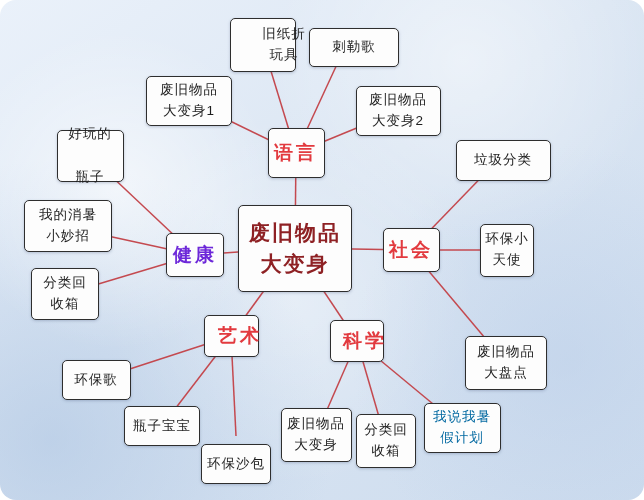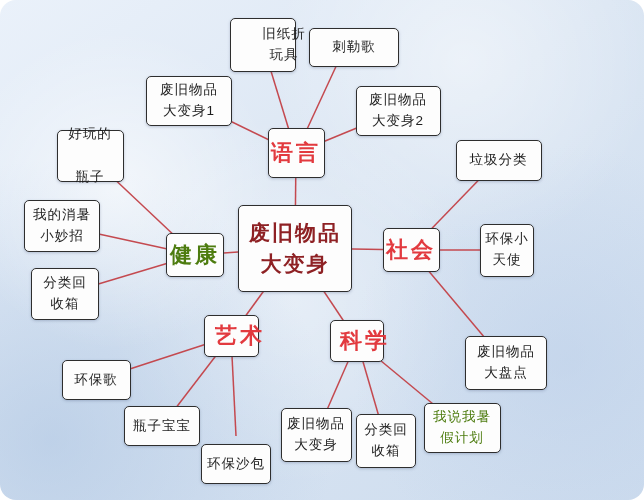--- a/index.html
+++ b/index.html
@@ -45,21 +45,21 @@
   .node .line {
     white-space: nowrap;
   }
   .node.center .line {
     font-size: 21px;
     font-weight: bold;
     letter-spacing: 2px;
     line-height: 1.5;
   }
   .node.branch .line {
-    font-size: 22px;
+    font-size: 19px;
     font-weight: bold;
     letter-spacing: 3px;
     line-height: 1.4;
   }
   .node.leaf .line {
     font-size: 13.5px;
     font-weight: 500;
     letter-spacing: 1px;
     line-height: 1.55;
   }
@@ -95,21 +95,21 @@
       <div class="node center" style="left: 238px; top: 204.5px; width: 114px; height: 87px; color: rgb(142, 33, 36);">
         <div class="line">废旧物品</div>
         <div class="line">大变身</div>
       </div>
       <div class="node branch" style="left: 267.5px; top: 128px; width: 57px; height: 50px; color: rgb(226, 58, 63);">
         <div class="line">语言</div>
       </div>
       <div class="node branch" style="left: 382.5px; top: 228px; width: 57px; height: 44px; color: rgb(226, 58, 63);">
         <div class="line">社会</div>
       </div>
-      <div class="node branch" style="left: 166px; top: 233px; width: 58px; height: 44px; color: #4d7c0f;">
+      <div class="node branch" style="left: 166px; top: 233px; width: 58px; height: 44px; color: #6d28d9;">
         <div class="line">健康</div>
       </div>
       <div class="node branch" style="left: 203.5px; top: 315px; width: 55px; height: 42px; color: rgb(226, 58, 63); padding-left: 22px;">
         <div class="line">艺术</div>
       </div>
       <div class="node branch" style="left: 330px; top: 320px; width: 54px; height: 42px; color: rgb(226, 58, 63); padding-left: 20px;">
         <div class="line">科学</div>
       </div>
       <div class="node leaf" style="left: 230px; top: 18px; width: 66px; height: 54px; color: rgb(30, 30, 30); padding-left: 46px;">
         <div class="line">旧纸折</div>
@@ -119,36 +119,36 @@
         <div class="line">刺勒歌</div>
       </div>
       <div class="node leaf" style="left: 146px; top: 76px; width: 86px; height: 50px; color: rgb(30, 30, 30);">
         <div class="line">废旧物品</div>
         <div class="line">大变身1</div>
       </div>
       <div class="node leaf" style="left: 355.5px; top: 86px; width: 85px; height: 50px; color: rgb(30, 30, 30);">
         <div class="line">废旧物品</div>
         <div class="line">大变身2</div>
       </div>
-      <div class="node leaf" style="left: 455.5px; top: 139.5px; width: 86px; height: 41px; color: rgb(30, 30, 30);">
+      <div class="node leaf" style="left: 455.5px; top: 139.5px; width: 95px; height: 41px; color: rgb(30, 30, 30);">
         <div class="line">垃圾分类</div>
       </div>
       <div class="node leaf" style="left: 480px; top: 223.5px; width: 54px; height: 53px; color: rgb(30, 30, 30);">
         <div class="line">环保小</div>
         <div class="line">天使</div>
       </div>
       <div class="node leaf" style="left: 465px; top: 336px; width: 82px; height: 54px; color: rgb(30, 30, 30);">
         <div class="line">废旧物品</div>
         <div class="line">大盘点</div>
       </div>
       <div class="node leaf" style="left: 56.5px; top: 130px; width: 67px; height: 52px; color: rgb(30, 30, 30); gap: 22px;">
         <div class="line">好玩的</div>
         <div class="line">瓶子</div>
       </div>
-      <div class="node leaf" style="left: 24px; top: 200px; width: 76px; height: 52px; color: rgb(30, 30, 30);">
+      <div class="node leaf" style="left: 24px; top: 200px; width: 88px; height: 52px; color: rgb(30, 30, 30);">
         <div class="line">我的消暑</div>
         <div class="line">小妙招</div>
       </div>
       <div class="node leaf" style="left: 31px; top: 268px; width: 68px; height: 52px; color: rgb(30, 30, 30);">
         <div class="line">分类回</div>
         <div class="line">收箱</div>
       </div>
       <div class="node leaf" style="left: 61.5px; top: 360px; width: 69px; height: 40px; color: rgb(30, 30, 30);">
         <div class="line">环保歌</div>
       </div>
@@ -159,18 +159,18 @@
         <div class="line">环保沙包</div>
       </div>
       <div class="node leaf" style="left: 280.5px; top: 408px; width: 71px; height: 54px; color: rgb(30, 30, 30);">
         <div class="line">废旧物品</div>
         <div class="line">大变身</div>
       </div>
       <div class="node leaf" style="left: 356px; top: 414px; width: 60px; height: 54px; color: rgb(30, 30, 30);">
         <div class="line">分类回</div>
         <div class="line">收箱</div>
       </div>
-      <div class="node leaf" style="left: 423.5px; top: 403px; width: 77px; height: 50px; color: #4d7c0f;">
+      <div class="node leaf" style="left: 423.5px; top: 403px; width: 77px; height: 50px; color: #0369a1;">
         <div class="line">我说我暑</div>
         <div class="line">假计划</div>
       </div>
     </div>
 </div>
 
 </body></html>

